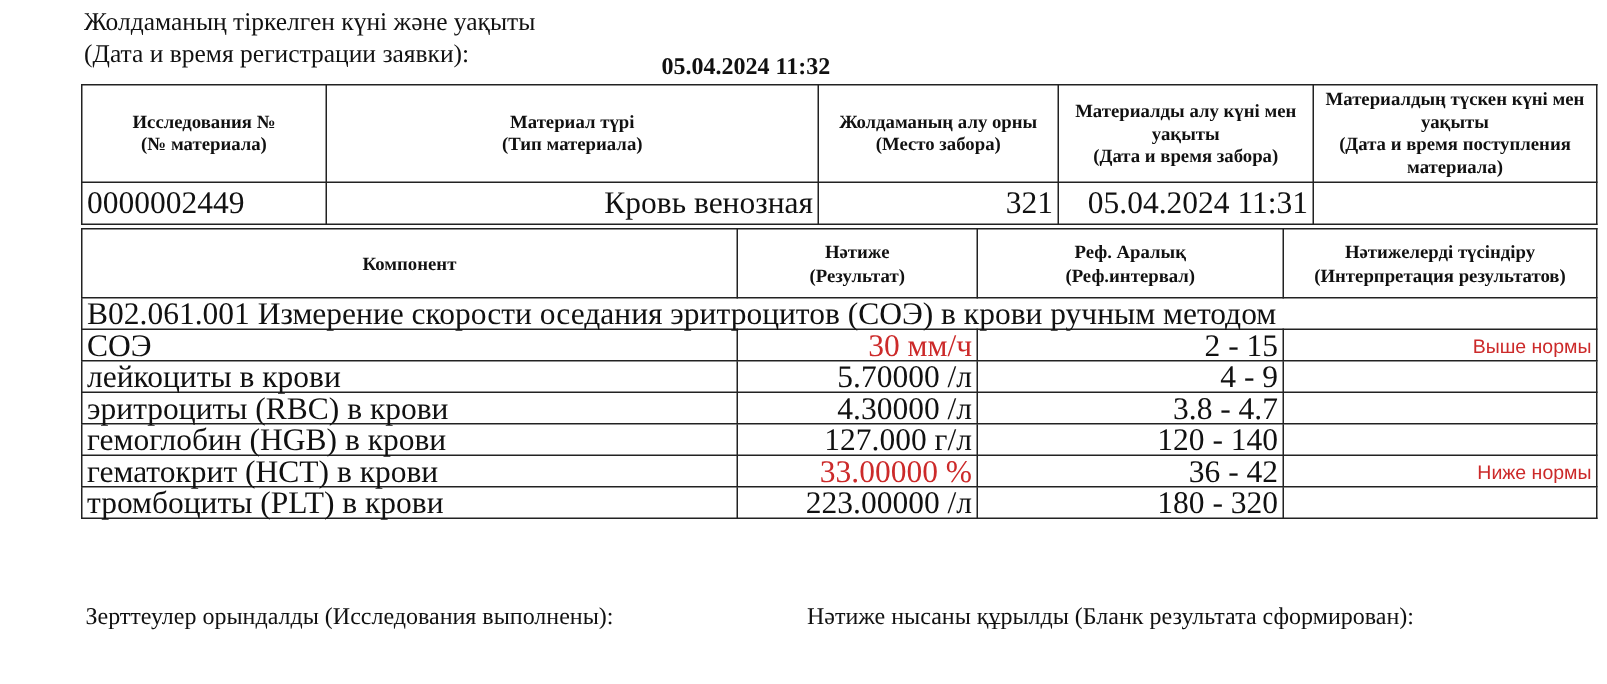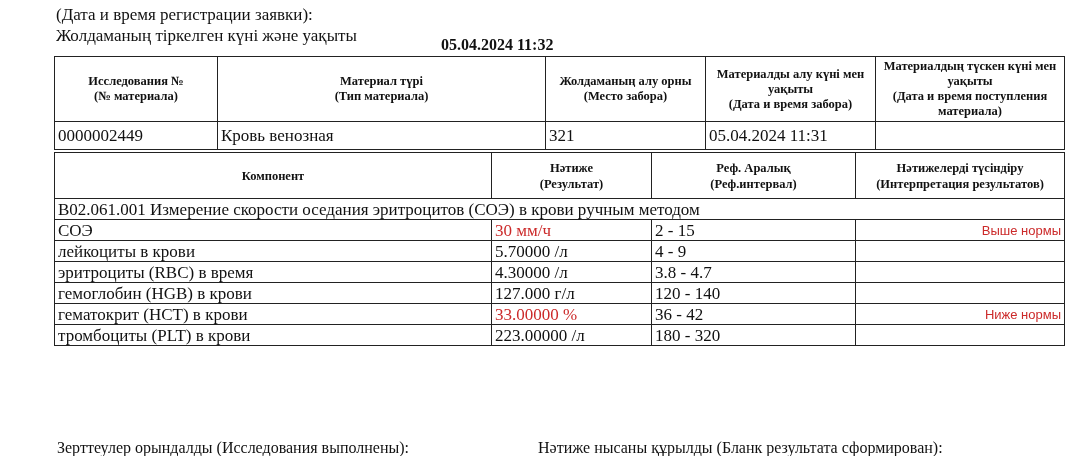--- a/index.html
+++ b/index.html
@@ -1,38 +1,38 @@
 <!DOCTYPE html>
 <html><head>
 <meta charset="utf-8">
 <style>
   html, body { margin:0; padding:0; background:#fff; }
   body { width:1071px; height:456px; position:relative; overflow:hidden; font-family:"Liberation Serif", serif; color:#111; }
   .reg-label { position:absolute; left:56px; top:4px; font-size:17px; line-height:21px; }
   .reg-value { position:absolute; left:441px; top:12px; font-size:16px; font-weight:bold;margin-top:24px; }
   table { border-collapse:collapse; position:absolute; left:54px; width:1010px; table-layout:fixed; }
-  td { border:1.5px solid #222; padding:0 3px; font-size:17px; }
+  td { border:1.5px solid #222; padding:0 3px; font-size:21px; }
   .t1 { top:56px; }
   .t1 th { border:1.5px solid #222; font-size:12.5px; font-weight:bold; text-align:center; line-height:15px; padding:2px; }
   .t1 .hdr { height:62px; }
   .t1 .data td { height:27px; }
   .t2 { top:152px; }
   .t2 th { border:1.5px solid #222; font-size:12.5px; font-weight:bold; text-align:center; line-height:16px; height:43px; }
   .t2 td { height:20px; line-height:19px; }
-  .c { text-align:left; }
+  .c { text-align:right; }
   .red { color:#cc2a2a; }
   .interp { font-family:"Liberation Sans", sans-serif; font-size:13px; text-align:right; }
-  .footer { position:absolute; top:439px; font-size:16px; }
+  .footer { position:absolute; top:403px; font-size:16px; }
 </style>
 </head>
 <body>
 
 <div class="reg-label">
+  <div>Жолдаманың тіркелген күні және уақыты</div>
   <div>(Дата и время регистрации заявки):</div>
-  <div>Жолдаманың тіркелген күні және уақыты</div>
 </div>
 <div class="reg-value">05.04.2024 11:32</div>
 
 <table class="t1">
   <colgroup>
       <col style="width:163px">
       <col style="width:328px">
       <col style="width:160px">
       <col style="width:170px">
       <col style="width:189px">
@@ -78,21 +78,21 @@
     <td class="c">2 - 15</td>
     <td class="interp red">Выше нормы</td>
   </tr>
   <tr>
     <td>лейкоциты в крови</td>
     <td class="c">5.70000 /л</td>
     <td class="c">4 - 9</td>
     <td class="interp"></td>
   </tr>
   <tr>
-    <td>эритроциты (RBC) в время</td>
+    <td>эритроциты (RBC) в крови</td>
     <td class="c">4.30000 /л</td>
     <td class="c">3.8 - 4.7</td>
     <td class="interp"></td>
   </tr>
   <tr>
     <td>гемоглобин (HGB) в крови</td>
     <td class="c">127.000 г/л</td>
     <td class="c">120 - 140</td>
     <td class="interp"></td>
   </tr>

